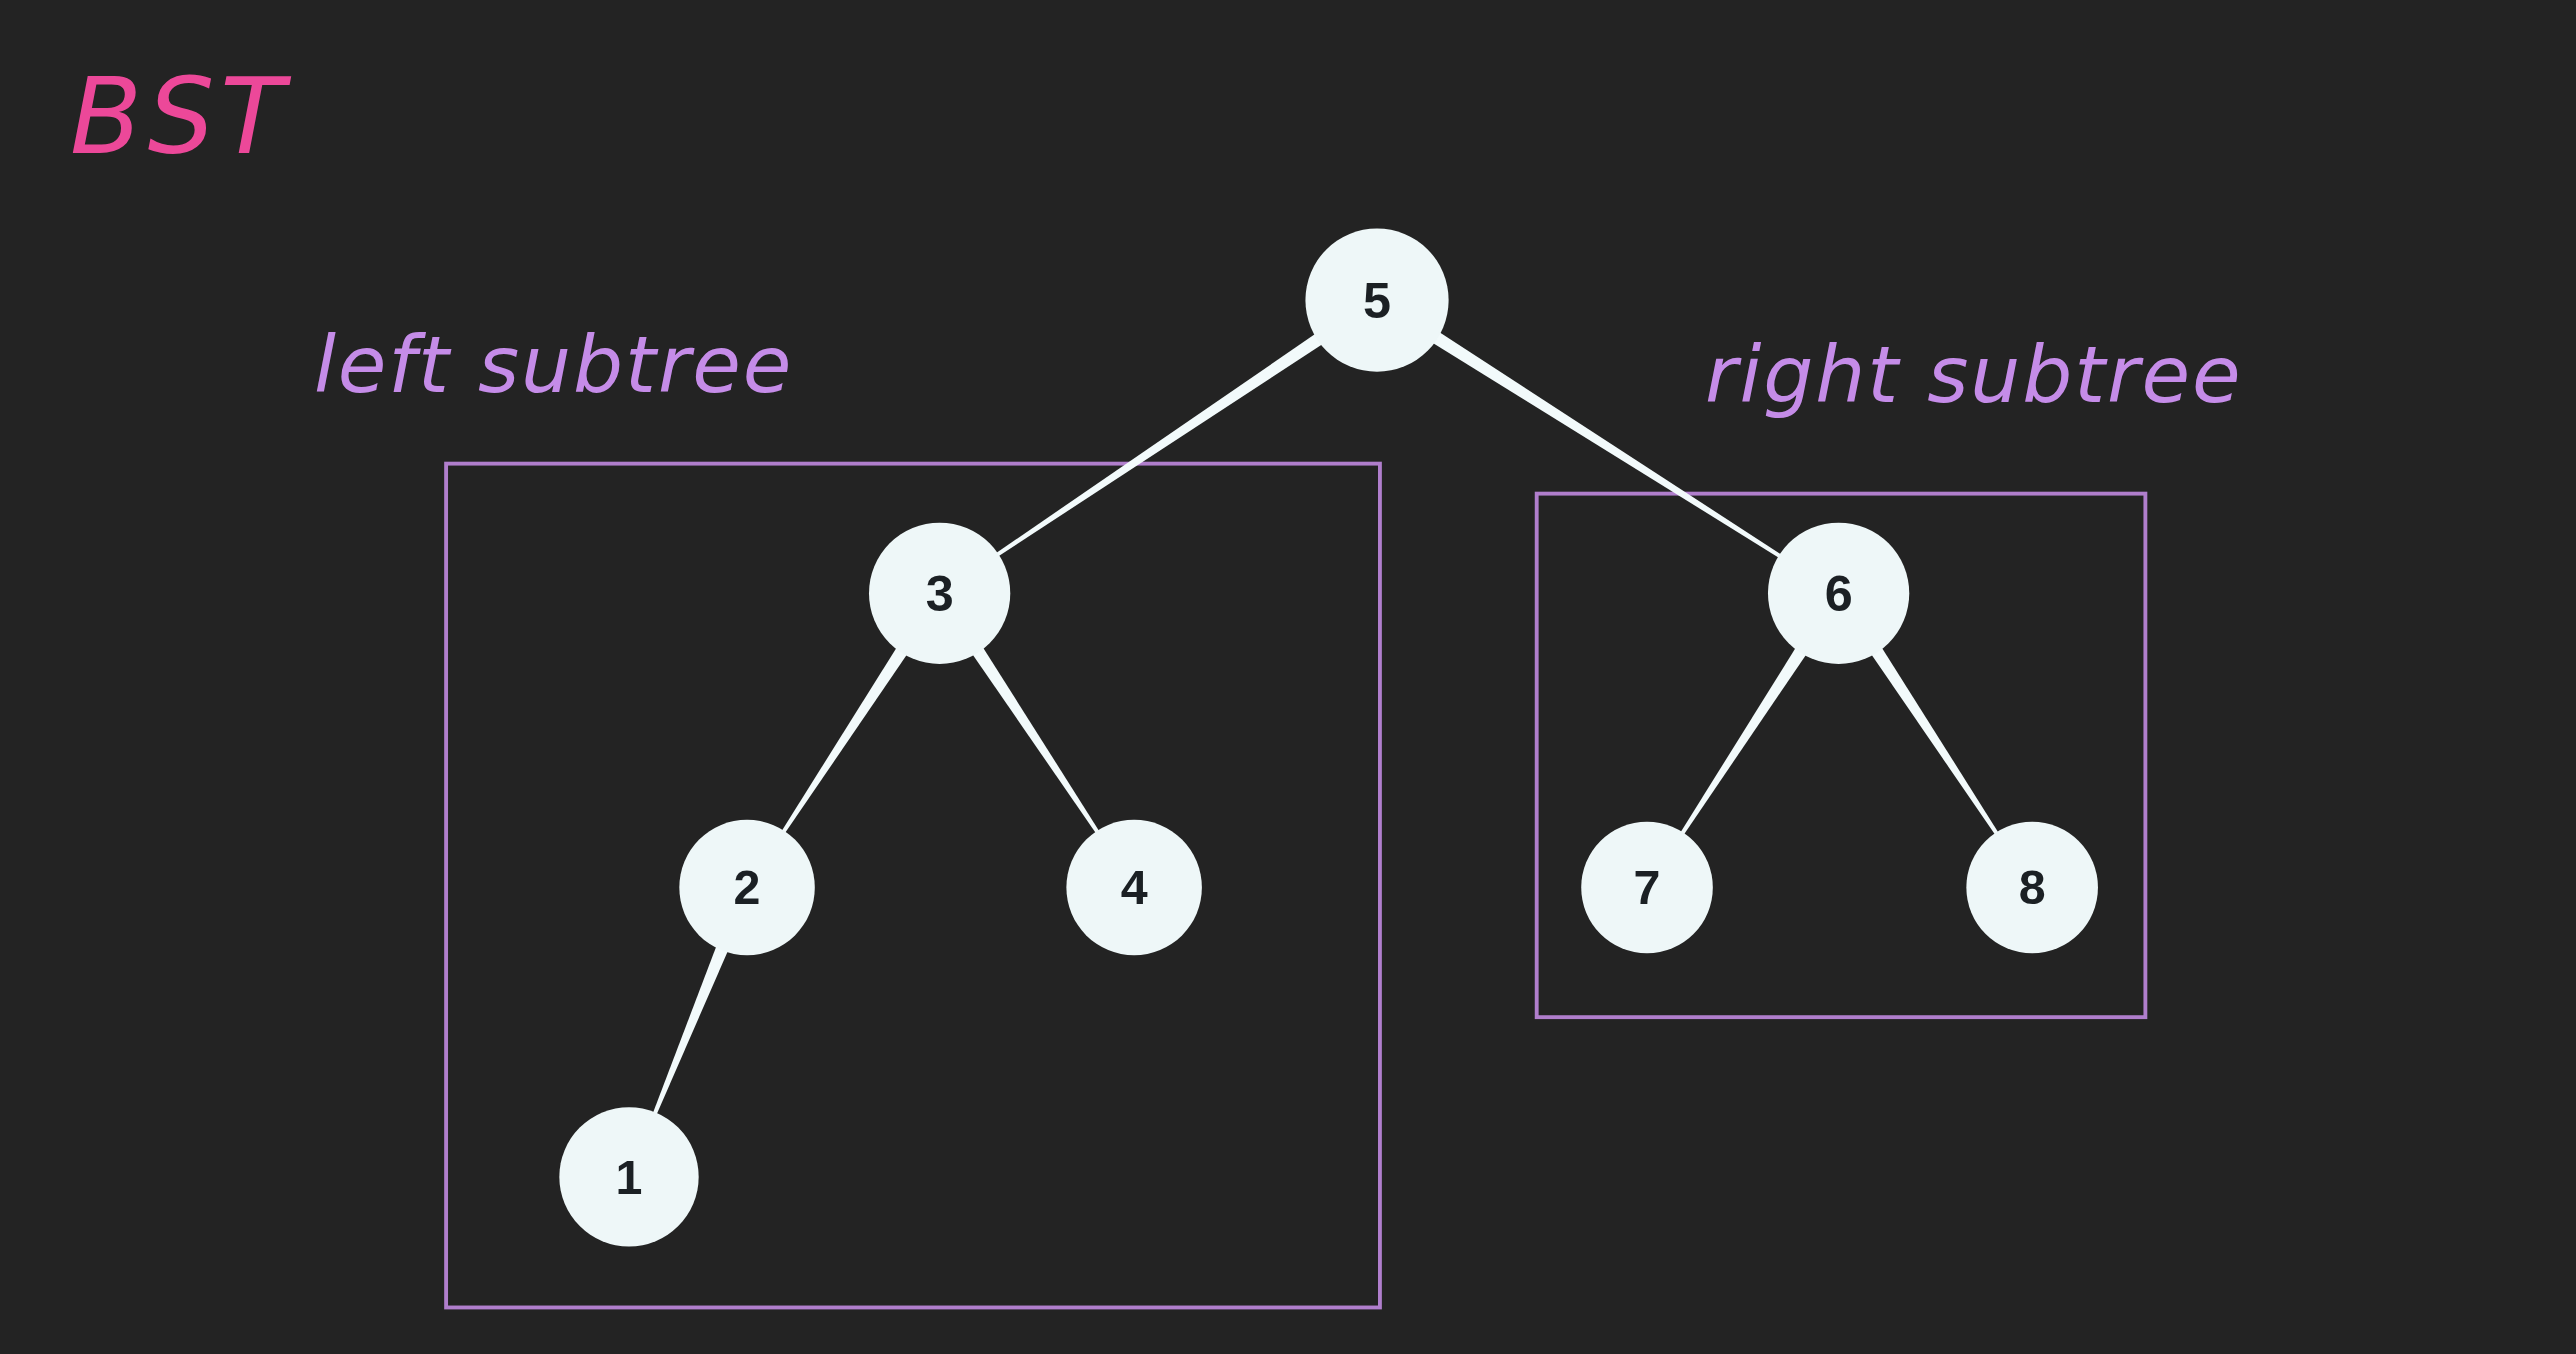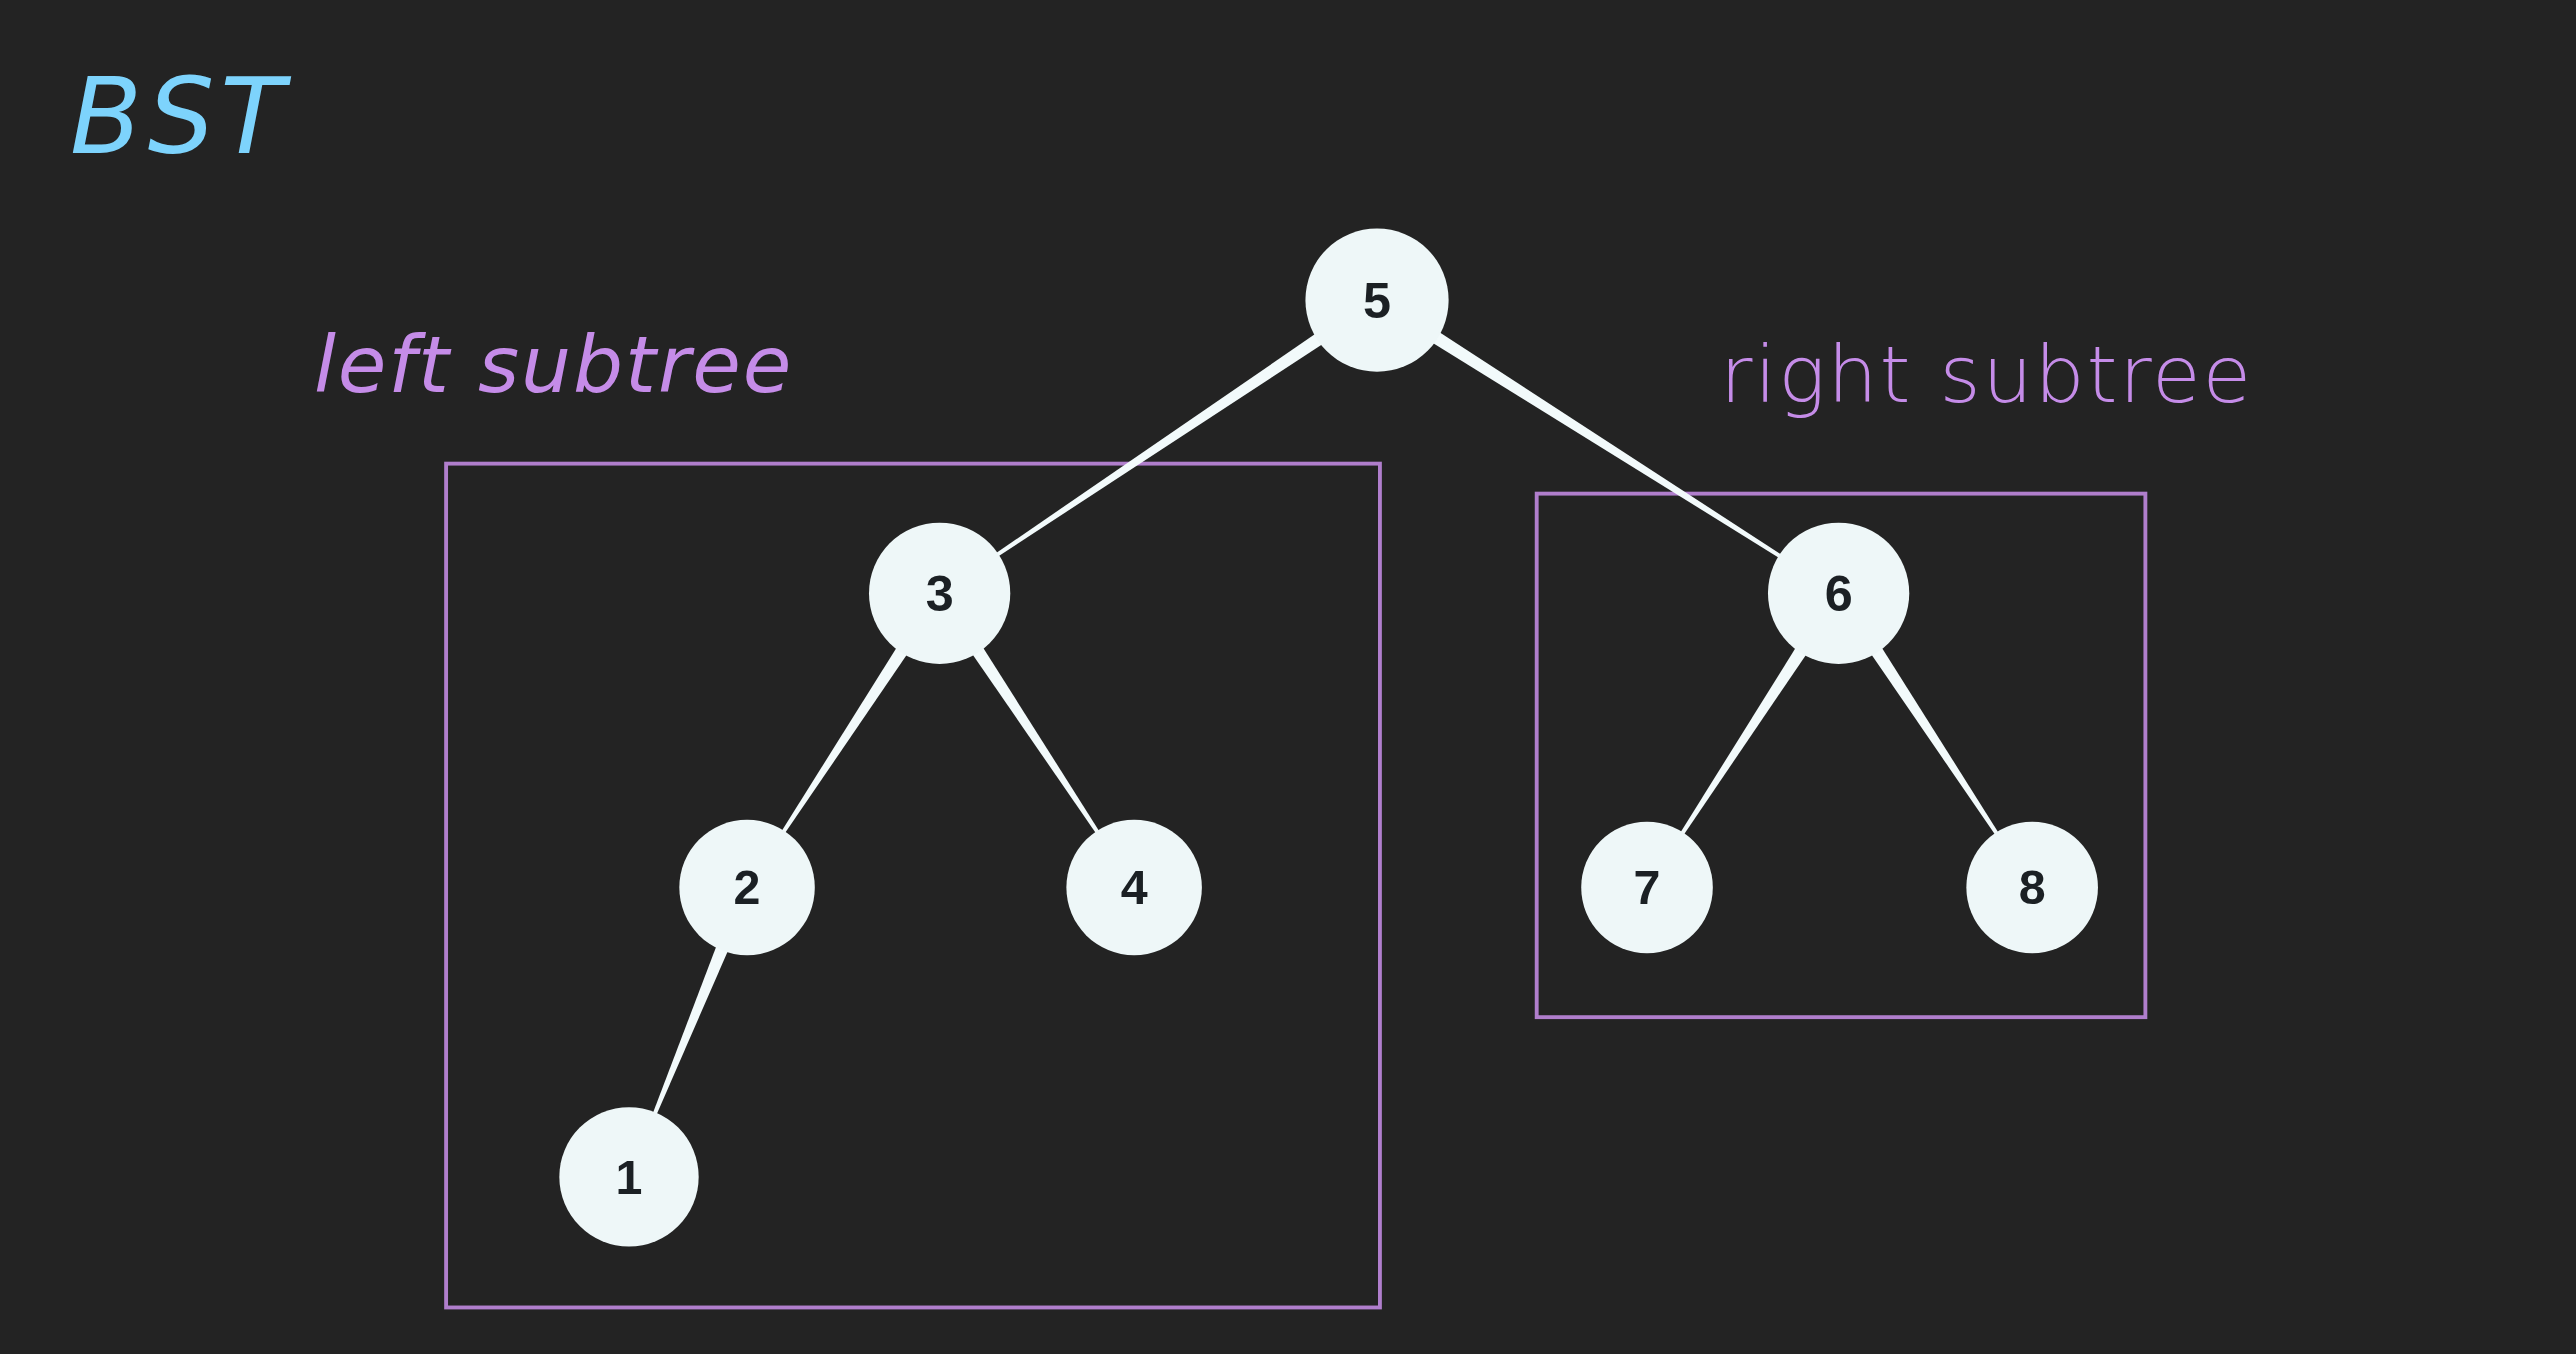--- a/index.html
+++ b/index.html
@@ -27,40 +27,40 @@
     font-family: "DejaVu Sans", sans-serif;
     font-weight: 400;
     white-space: nowrap;
     letter-spacing: 1.9px;
     transform-origin: left center;
   }
   #title-bst {
     left: 70px;
     top: 56px;
     font-size: 105px;
-    color: #7dd3fc;
+    color: #ec4899;
     letter-spacing: 5.8px;
     font-style: italic;
     font-weight: 300;
   }
   #label-left-subtree {
     left: 314px;
     top: 319px;
     font-size: 79px;
     color: #c58ce8;
     font-style: italic;
     font-weight: 300;
   }
   #label-right-subtree {
     left: 1705px;
     top: 329px;
     font-size: 79px;
     color: #c58ce8;
+    font-style: italic;
     font-weight: 300;
-    margin-left: 15px;
   }
   .node-label {
     font-family: "Liberation Sans", sans-serif;
     font-weight: 700;
     fill: #1b2024;
   }
 </style>
 </head>
 <body>
 

